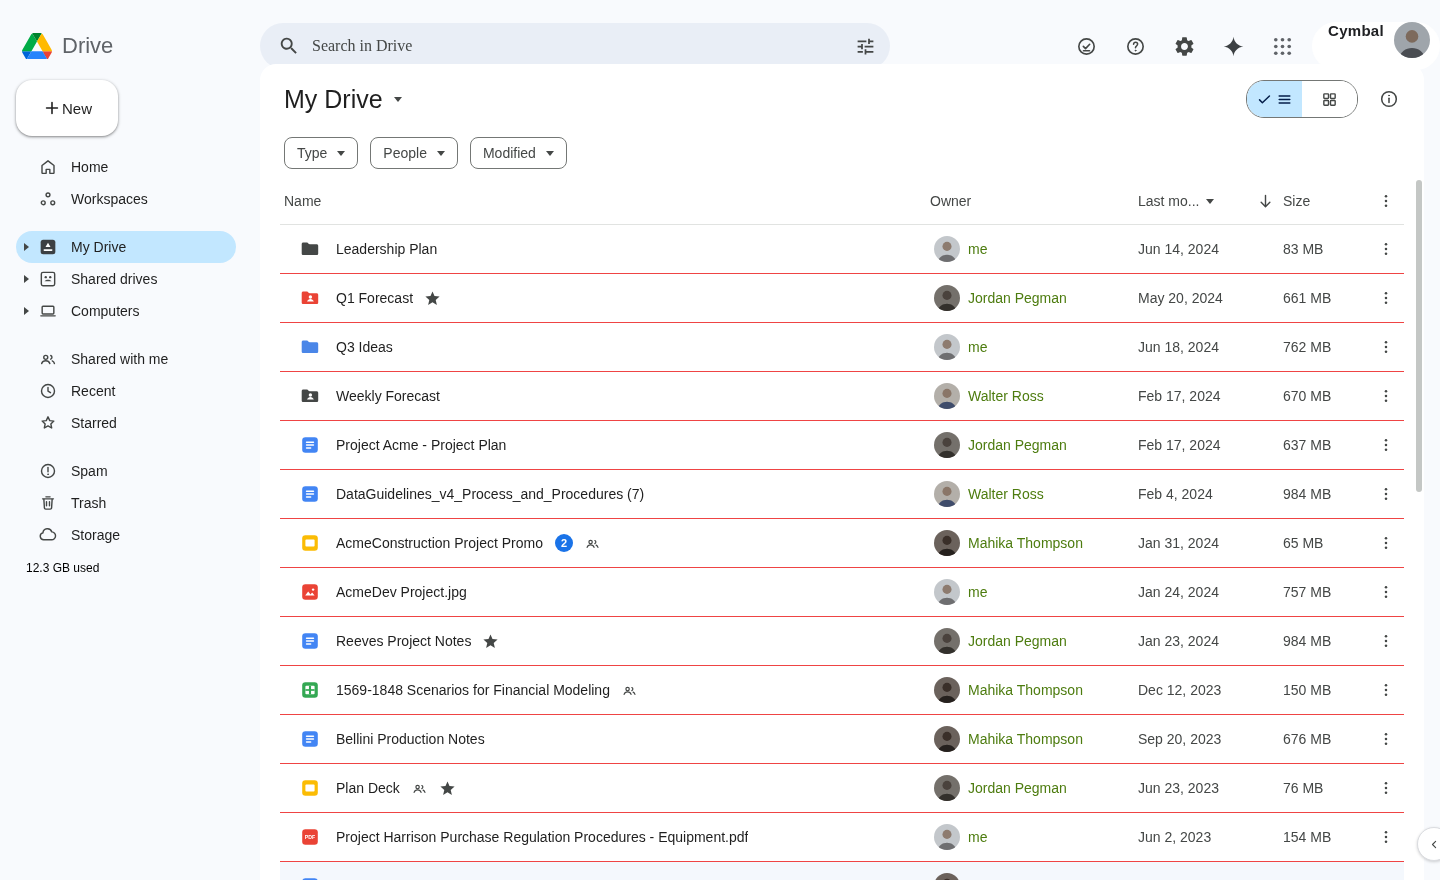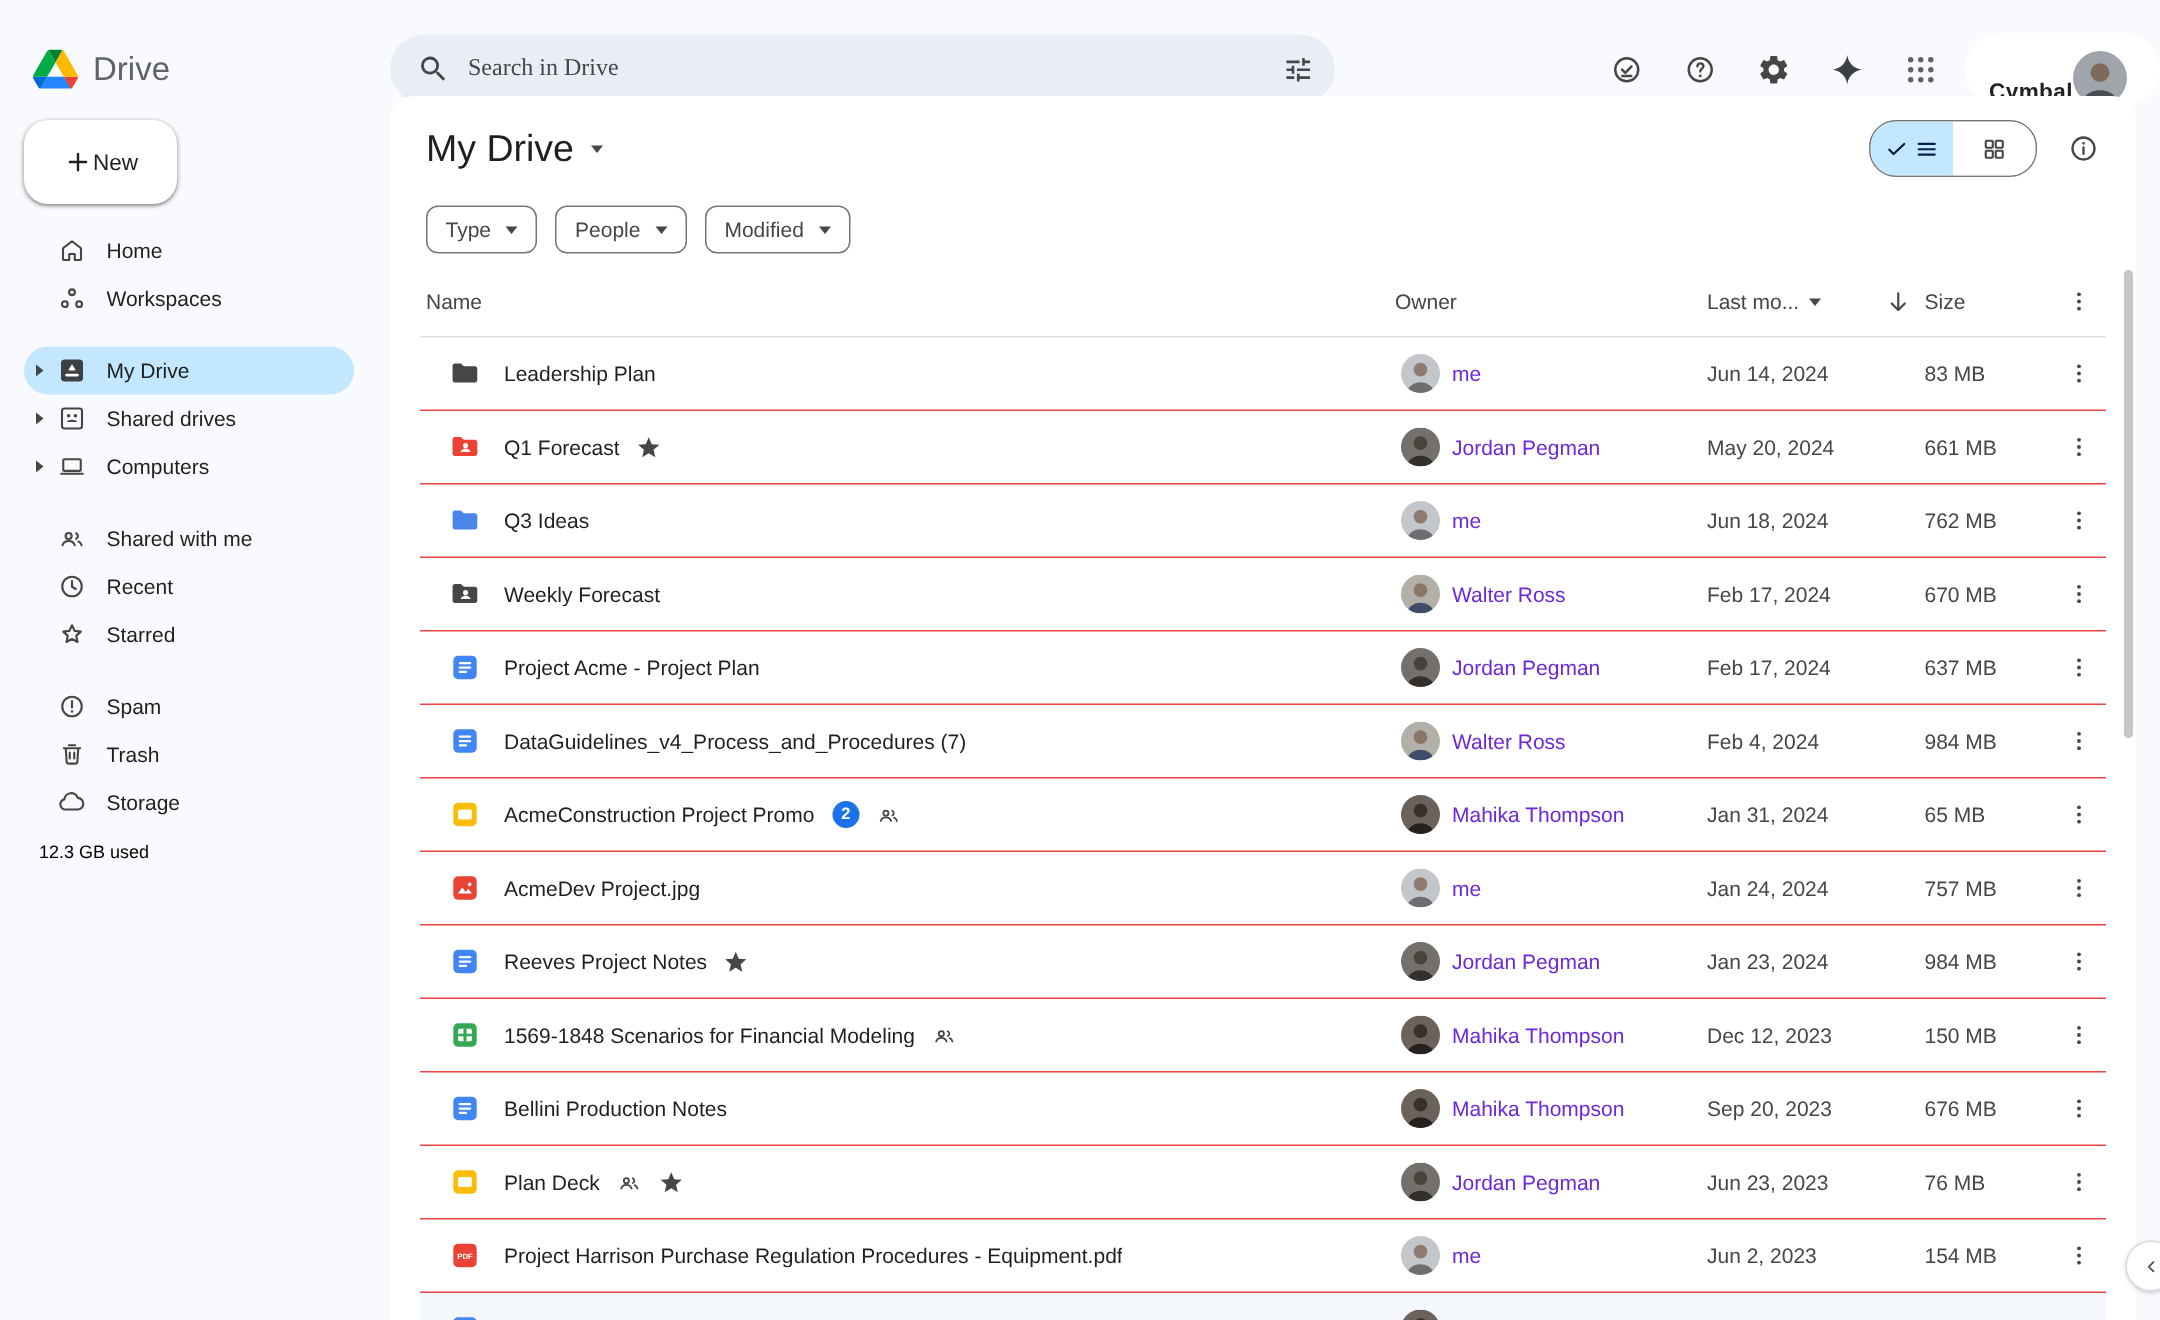--- a/index.html
+++ b/index.html
@@ -16,22 +16,22 @@
           padding:0 8px 0 14px;box-sizing:border-box}
   .search .s-icon{width:22px;height:22px;margin:0 10px 0 4px;flex:none}
   .search input{flex:1;border:none;outline:none;background:transparent;font-size:16px;color:#b91c1c;
                 font-family:Liberation Serif, serif}
   .search input::placeholder{color:#444746}
   .search .tune{width:34px;height:34px;display:flex;align-items:center;justify-content:center;flex:none;cursor:pointer}
   .search .tune svg{width:21px;height:21px}
   .tb-actions{margin-left:auto;display:flex;align-items:center;gap:9px;padding-right:6px}
   .tb-icon{width:40px;height:40px;display:flex;align-items:center;justify-content:center;cursor:pointer}
   .tb-icon svg{width:23px;height:23px}
-  .account-chip{height:48px;background:#fff;border-radius:24px;display:flex;align-items:flex-end;
-                padding:0 22px 0 16px;margin-left:4px;cursor:pointer}
+  .account-chip{height:48px;background:#fff;border-radius:24px;display:flex;align-items:flex-start;gap:10px;
+                padding:0 10px 0 16px;margin-left:4px;cursor:pointer}
   .account-label{font-weight:bold;font-size:15px;letter-spacing:.3px;color:#202124}
   .avatar{width:36px;height:36px;border-radius:50%;overflow:hidden;flex:none}
   .avatar svg{width:100%;height:100%}
 
   
   .sidebar{position:absolute;top:64px;left:0;width:260px;bottom:0;box-sizing:border-box}
   .new-btn{margin:16px 0 0 16px;height:56px;width:102px;background:#fff;border-radius:16px;border:none;
            box-shadow:0 1px 2px rgba(0,0,0,.3),0 1px 3px 1px rgba(0,0,0,.15);
            display:flex;align-items:center;justify-content:center;cursor:pointer;
            font-size:15px;color:#1f1f1f;font-family:inherit}
@@ -83,21 +83,21 @@
   .row{height:48px;display:flex;align-items:center;border-bottom:1px solid #ef4444;font-size:14px;cursor:pointer}
   .row.partial{background:#F4F8FD;border-bottom:none}
   .ficon{width:20px;height:20px;margin-left:20px;flex:none}
   .ficon svg{width:20px;height:20px}
   .fname{margin-left:16px;color:#1f1f1f;white-space:nowrap;overflow:hidden;text-overflow:ellipsis}
   .badge{min-width:18px;height:18px;border-radius:9px;margin-left:12px;background:#1A73E8;color:#fff;
          font-size:11px;font-weight:bold;display:flex;align-items:center;justify-content:center;flex:none}
   .adorn{margin-left:11px;width:17px;height:17px;flex:none}
   .adorn svg{width:17px;height:17px}
   .row .avatar{width:26px;height:26px;margin-left:4px}
-  .oname{margin-left:8px;color:#6d28d9;white-space:nowrap}
+  .oname{margin-left:8px;color:#4d7c0f;white-space:nowrap}
   .row .col-mod,.row .col-size{color:#444746}
 
   .scroll-thumb{position:absolute;top:116px;right:2px;width:6px;height:312px;border-radius:3px;background:#C4C7C5;cursor:pointer}
   .panel-btn{position:absolute;left:1417px;top:827px;width:32px;height:32px;border-radius:50%;background:#fff;
              border:1px solid #DADCE0;box-shadow:0 1px 3px rgba(0,0,0,.18);display:flex;align-items:center;
              justify-content:center;cursor:pointer;z-index:5}
   .panel-btn svg{width:15px;height:15px}
 </style>
 </head>
 <body>

